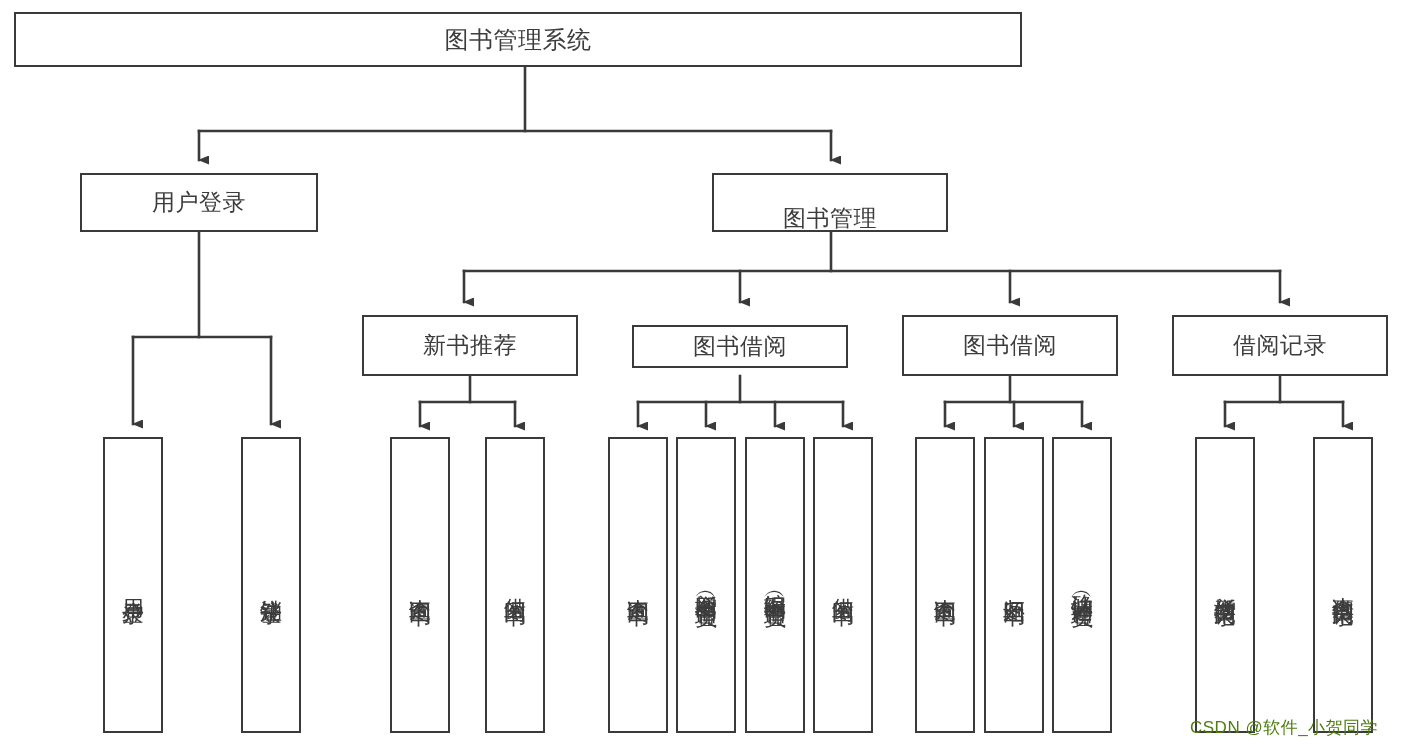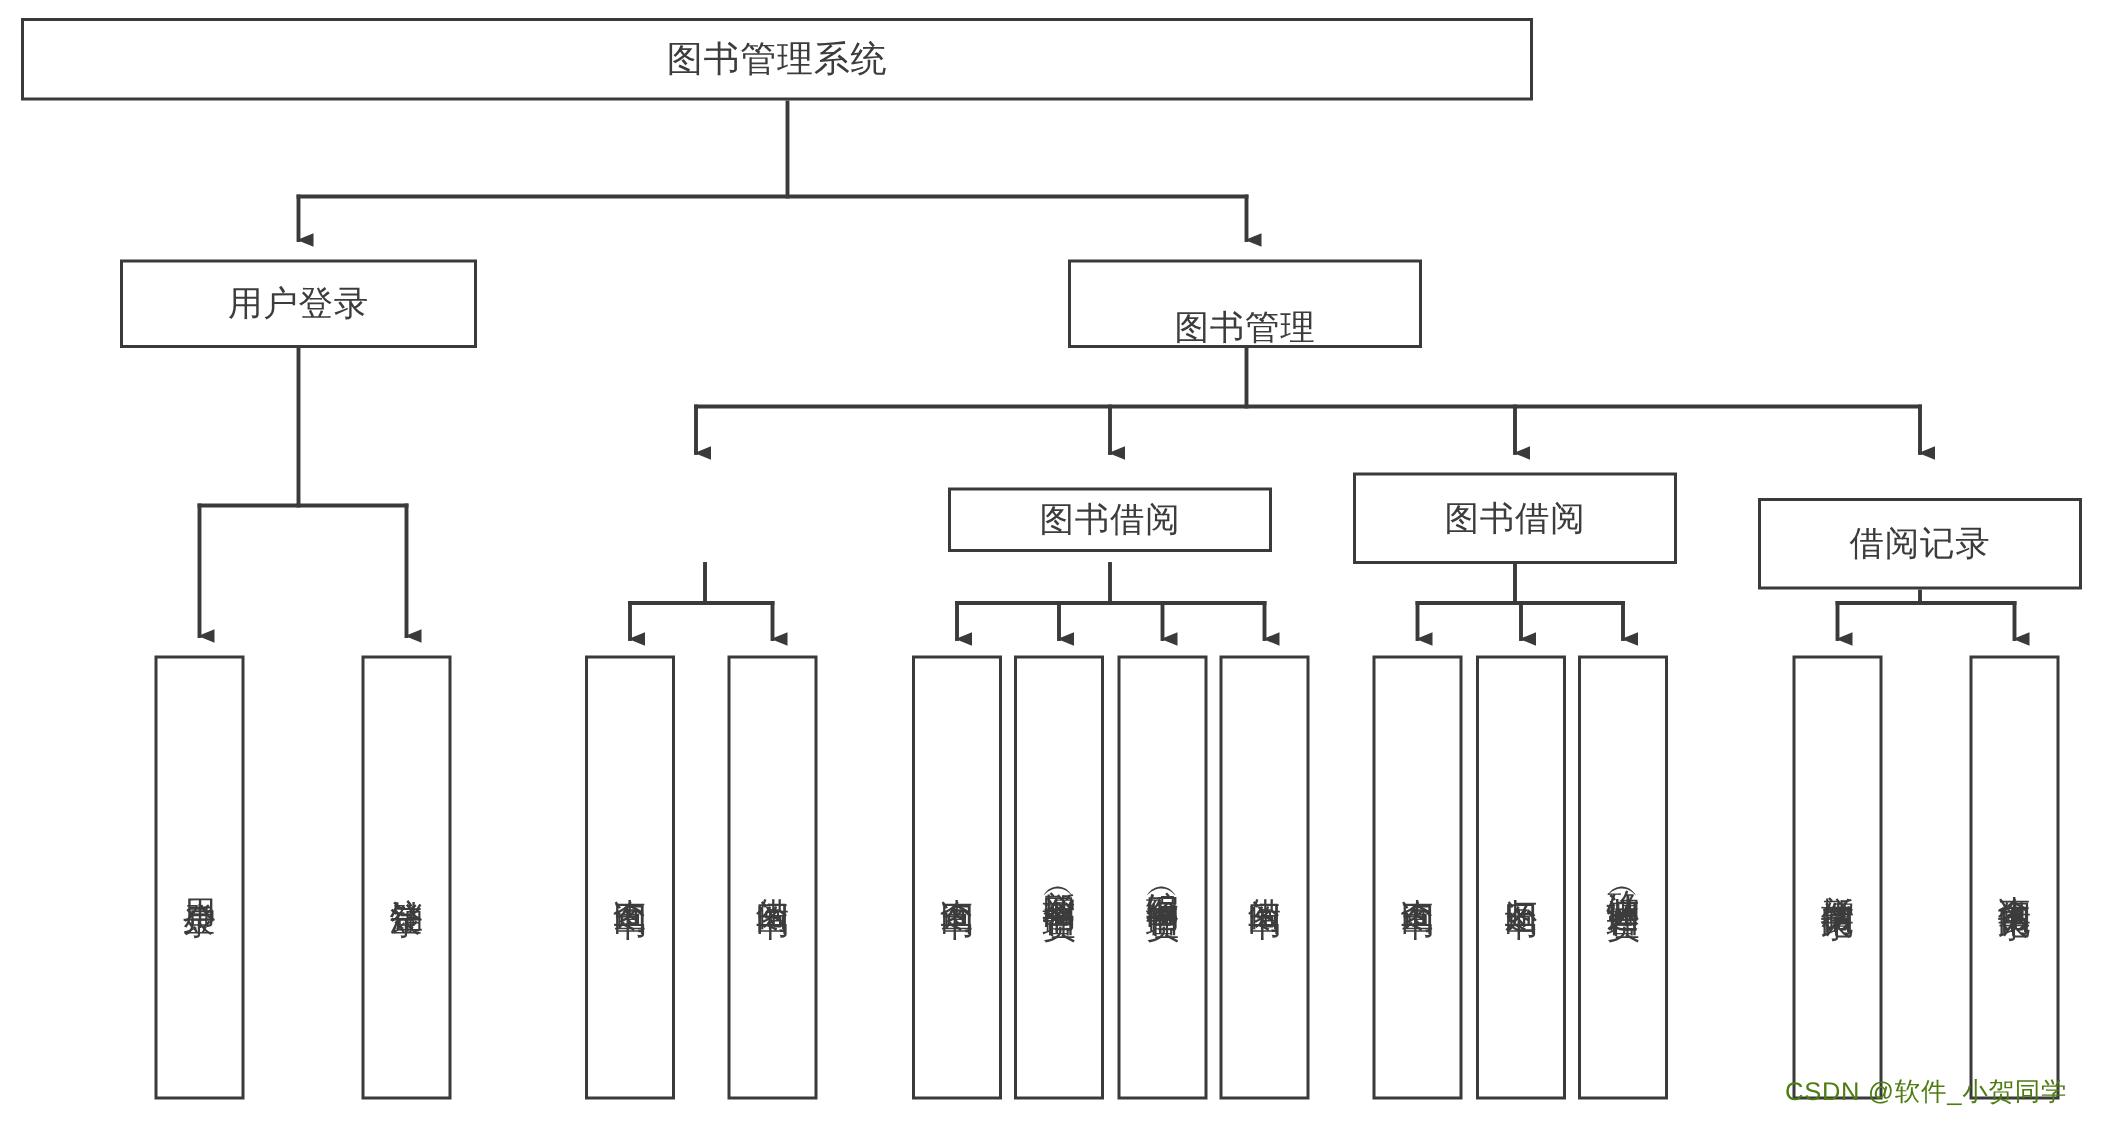--- a/index.html
+++ b/index.html
@@ -133,27 +133,30 @@
     <span class="label">图书管理系统</span>
   </div>
 
   <div class="node horiz" style="left:80px; top:173px; width:238px; height:59px;">
     <span class="label">用户登录</span>
   </div>
   <div class="node horiz" style="left:712px; top:173px; width:236px; height:59px;align-items:flex-end;">
     <span class="label">图书管理</span>
   </div>
 
+  <div class="node horiz" style="left:362px; top:315px; width:216px; height:61px;">
+    <span class="label">新书推荐</span>
+  </div>
   <div class="node horiz" style="left:632px; top:325px; width:216px; height:43px;">
     <span class="label">图书借阅</span>
   </div>
   <div class="node horiz" style="left:902px; top:315px; width:216px; height:61px;">
     <span class="label">图书借阅</span>
   </div>
-  <div class="node horiz" style="left:1172px; top:315px; width:216px; height:61px;margin-top:17px;">
+  <div class="node horiz" style="left:1172px; top:315px; width:216px; height:61px;">
     <span class="label">借阅记录</span>
   </div>
 
   <div class="node vert" style="left:103px; top:437px; width:60px; height:296px;">
     <span class="label">用户登录</span>
   </div>
   <div class="node vert" style="left:241px; top:437px; width:60px; height:296px;">
     <span class="label">注销登录</span>
   </div>
 

